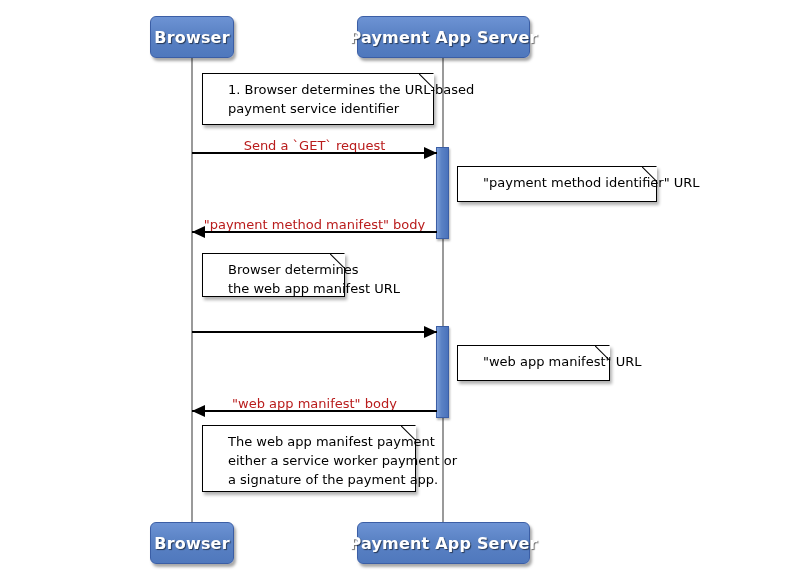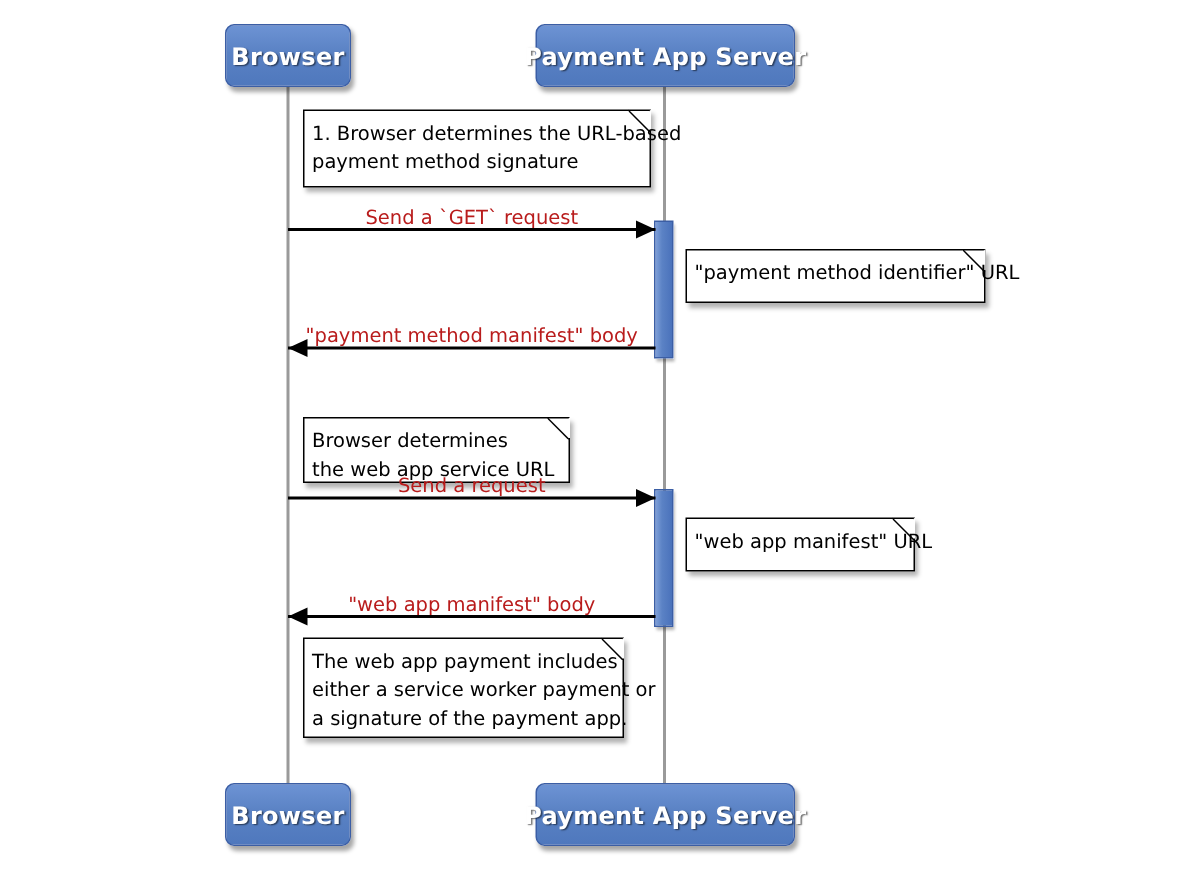--- a/index.html
+++ b/index.html
@@ -83,21 +83,21 @@
   
   .note {
     position: absolute;
     box-sizing: border-box;
     background: #ffffff;
     border: 1px solid #000000;
     box-shadow: 2px 3px 3px rgba(0,0,0,0.30);
     font-size: 13px;
     color: #000000;
     line-height: 19px;
-    padding: 6px 9px 6px 5px;
+    padding: 6px 9px 6px 25px;
   }
   .note .fold-tri {
     position: absolute;
     top: -1px; right: -1px;
     width: 0; height: 0;
     border-left: 14px solid transparent;
     border-bottom: 14px solid #ffffff;
   }
   .note .fold-edge {
     position: absolute;
@@ -138,21 +138,21 @@
 
   <div class="activation" style="left:436px; top:147px; width:13px; height:92px;"></div>
 
   <div class="activation" style="left:436px; top:326px; width:13px; height:92px;"></div>
 
   <div class="note" style="left:202px; top:73px; width:232px; height:52px;">
     <div class="fold-tri"></div>
     <div class="fold-edge"></div>
     <div class="note-text">
       <div>1. Browser determines the URL-based</div>
-      <div>payment method signature</div>
+      <div>payment service identifier</div>
     </div>
   </div>
 
   <div class="msg-label" style="left:192px; top:138px; width:245px;">
     <span>Send a `GET` request</span>
   </div>
   <div class="msg-line" style="left:192px; top:152px; width:245px;"></div>
   <div class="arrowhead right" style="left:424px; top:147px;"></div>
 
   <div class="note" style="left:457px; top:166px; width:200px; height:36px;">
@@ -162,32 +162,29 @@
       <div>"payment method identifier" URL</div>
     </div>
   </div>
 
   <div class="msg-label" style="left:192px; top:217px; width:245px;">
     <span>"payment method manifest" body</span>
   </div>
   <div class="msg-line" style="left:192px; top:231px; width:245px;"></div>
   <div class="arrowhead left" style="left:192px; top:226px;"></div>
 
-  <div class="note" style="left:202px; top:253px; width:178px; height:44px;margin-top:25px;">
+  <div class="note" style="left:202px; top:253px; width:143px; height:44px;">
     <div class="fold-tri"></div>
     <div class="fold-edge"></div>
     <div class="note-text">
       <div>Browser determines</div>
-      <div>the web app service URL</div>
-    </div>
-  </div>
-
-  <div class="msg-label" style="left:192px; top:317px; width:245px;">
-    <span>Send a request</span>
-  </div>
+      <div>the web app manifest URL</div>
+    </div>
+  </div>
+
   <div class="msg-line" style="left:192px; top:331px; width:245px;"></div>
   <div class="arrowhead right" style="left:424px; top:326px;"></div>
 
   <div class="note" style="left:457px; top:345px; width:153px; height:36px;">
     <div class="fold-tri"></div>
     <div class="fold-edge"></div>
     <div class="note-text">
       <div>"web app manifest" URL</div>
     </div>
   </div>
@@ -195,21 +192,21 @@
   <div class="msg-label" style="left:192px; top:396px; width:245px;">
     <span>"web app manifest" body</span>
   </div>
   <div class="msg-line" style="left:192px; top:410px; width:245px;"></div>
   <div class="arrowhead left" style="left:192px; top:405px;"></div>
 
   <div class="note" style="left:202px; top:425px; width:214px; height:67px;">
     <div class="fold-tri"></div>
     <div class="fold-edge"></div>
     <div class="note-text">
-      <div>The web app payment includes</div>
+      <div>The web app manifest payment</div>
       <div>either a service worker payment or</div>
       <div>a signature of the payment app.</div>
     </div>
   </div>
 
   <div class="participant" style="left:150px; top:522px; width:84px; height:42px;">
     <span>Browser</span>
   </div>
 
   <div class="participant" style="left:357px; top:522px; width:173px; height:42px;">

